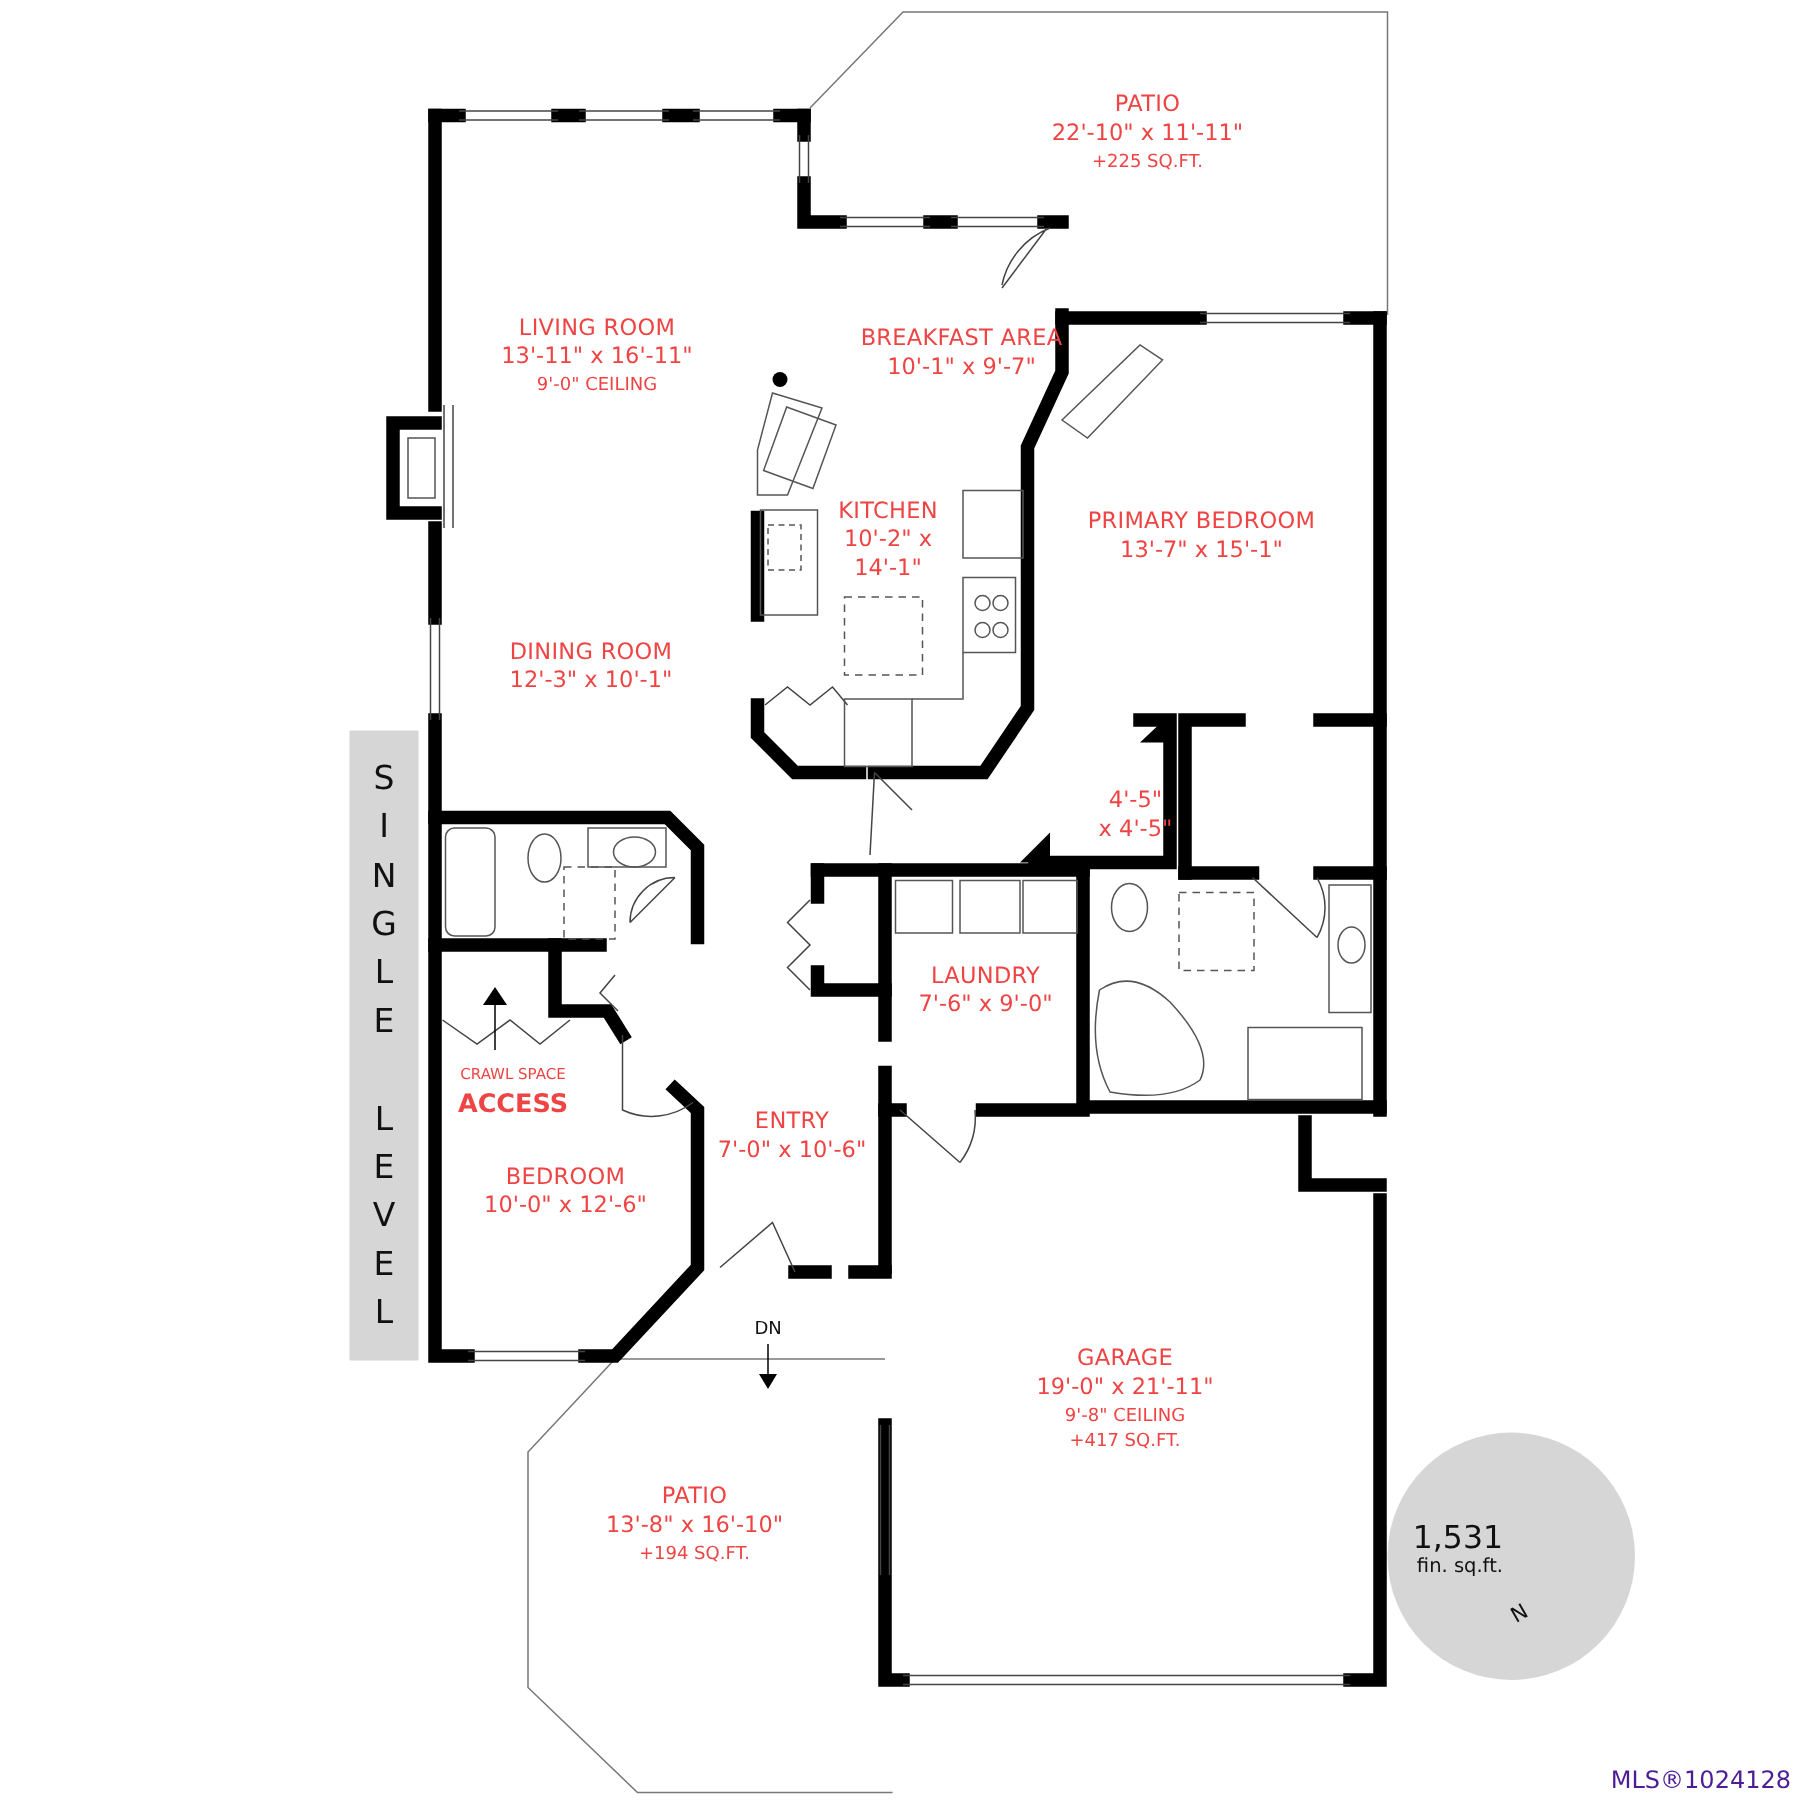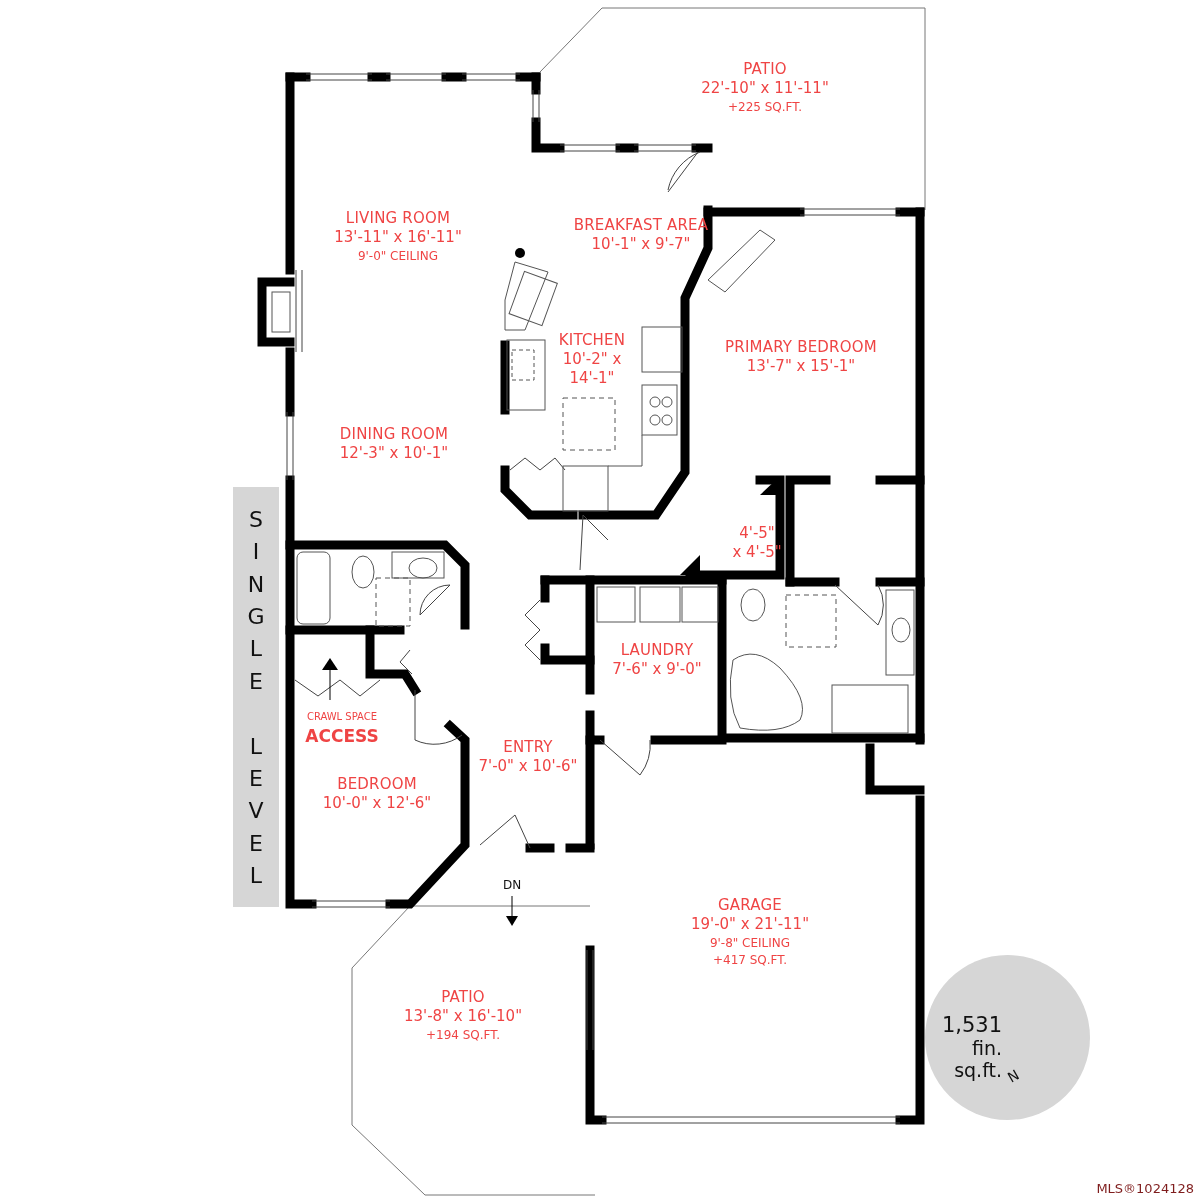--- a/index.html
+++ b/index.html
@@ -9,23 +9,23 @@
   .lbl .name { font-size: 15px; letter-spacing: 0.2px; display: block; }
   .lbl .dim { font-size: 15px; display: block; }
   .lbl .extra { font-size: 12px; display: block; margin-top: 2px; }
   .side-band { position: absolute; left: 233px; top: 487px; width: 46px; height: 420px; background: #d6d6d6; }
   .side-band .letters { position: absolute; left: 0; top: 0; width: 46px; height: 420px; display: flex; flex-direction: column; align-items: center; justify-content: space-between; padding: 22px 0 20px; box-sizing: border-box; }
   .side-band .letters span { font-size: 22px; line-height: 22px; height: 22px; color: #111; font-family: "DejaVu Sans", sans-serif; }
   .side-band .letters span.gap { height: 22px; }
   .sqft-badge { position: absolute; left: 925px; top: 955px; width: 165px; height: 165px; border-radius: 50%; background: #d6d6d6; overflow: hidden; }
   .sqft-text { position: absolute; left: 938px; top: 1013px; text-align: right; width: 64px; }
   .sqft-text .num { font-size: 21px; display: block; line-height: 24px; }
-  .sqft-text .unit { font-size: 19px; display: block; }
+  .sqft-text .unit { font-size: 13px; display: block; }
   .north { position: absolute; left: 1008px; top: 1068px; font-size: 14px; transform: rotate(-30deg); }
-  .mls { position: absolute; right: 6px; bottom: 4px; font-size: 13px; color: #7f1d1d; }
+  .mls { position: absolute; right: 6px; bottom: 4px; font-size: 16px; color: #4c1d95; }
   .dn { position: absolute; left: 503px; top: 878px; font-size: 12px; }
 </style>
 </head>
 <body>
 
 <svg id="plan" viewBox="0 0 1200 1200" xmlns="http://www.w3.org/2000/svg">
 
   <g fill="none" stroke="#777" stroke-width="1">
     <polyline points="540,72 602,8 925,8 925,210"></polyline>
   </g>

